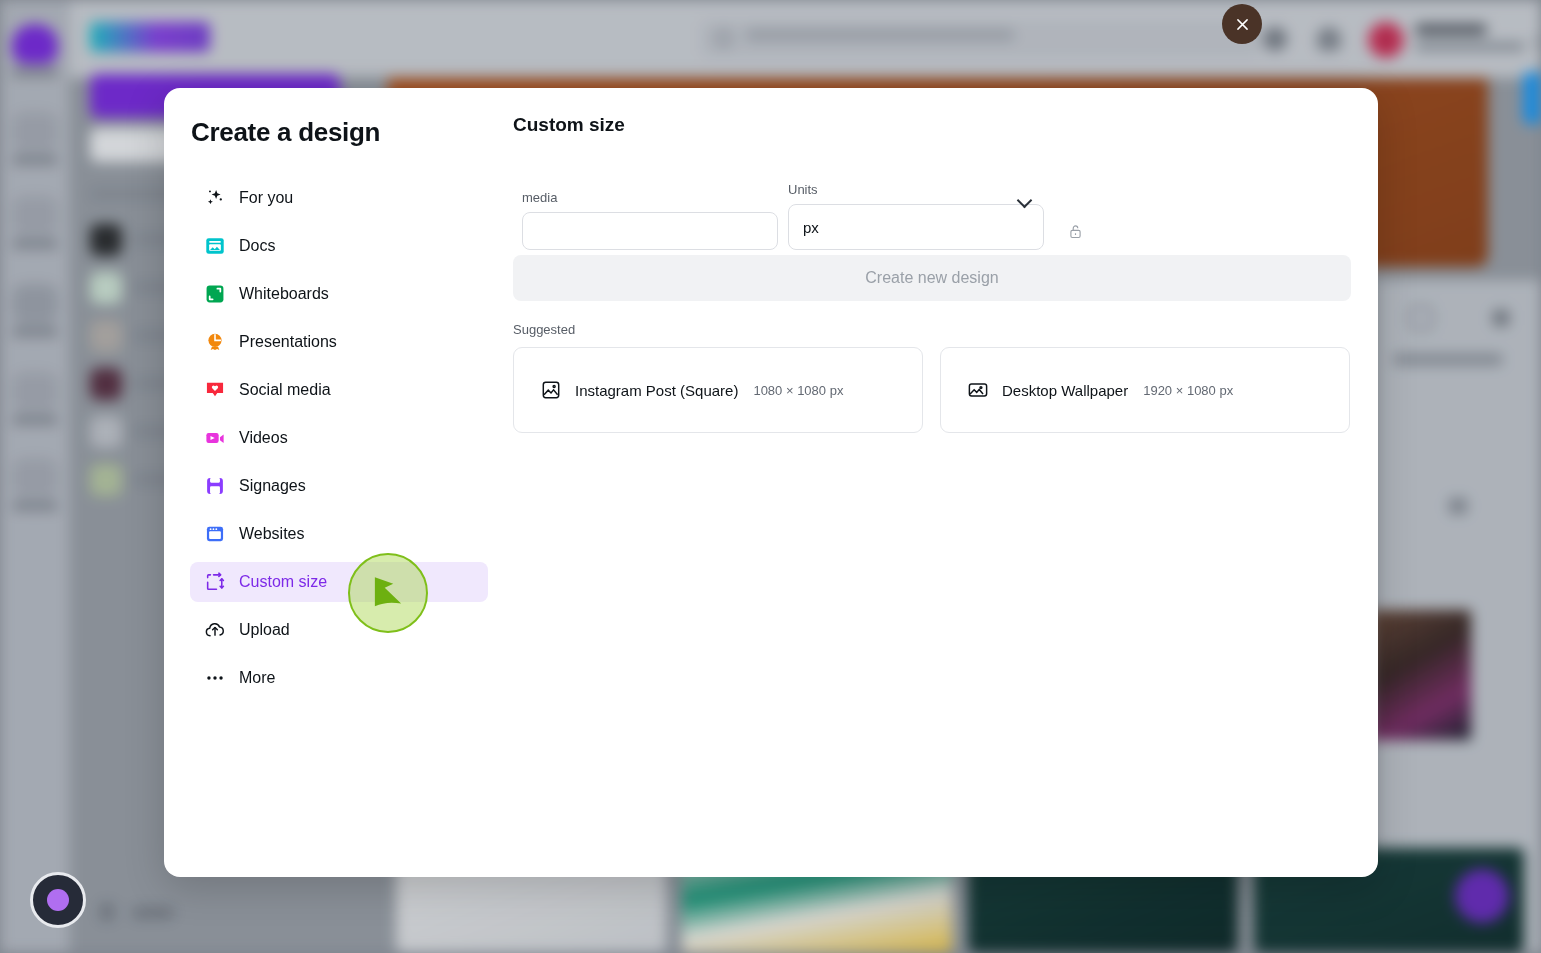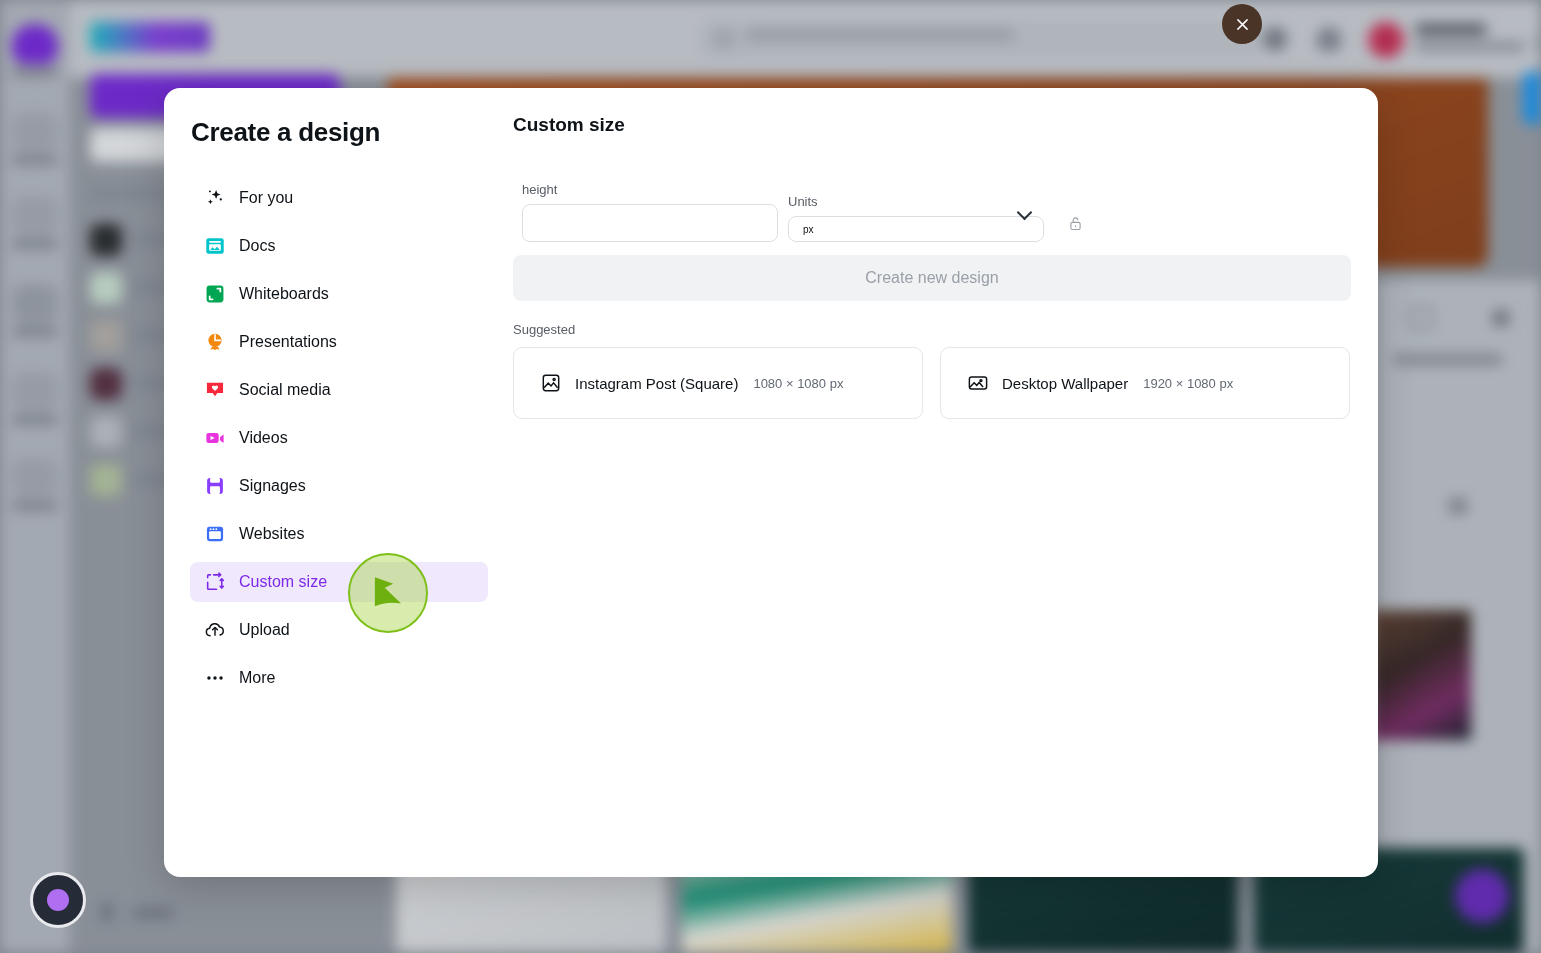--- a/index.html
+++ b/index.html
@@ -197,22 +197,22 @@
   }
   .txtbox{
     height:38px; border-radius:8px; border:1px solid #dcdee3;
     background:#fff; padding:0 14px; font-size:15px; color:#0e1318;
     font-family:"Liberation Sans", sans-serif; outline:none;
   }
   #width-input{ width:256px; border:2px solid #8b3dff; }
   #height-input{ width:256px; margin-left:9px; }
   .units-wrap{ margin-left:10px; position:relative; }
   #units-select{
-    width:256px; height:26px; border-radius:8px; border:1px solid #dcdee3;
-    background:#fff; padding:0 14px; font-size:10px; color:#0e1318;
+    width:256px; height:46px; border-radius:8px; border:1px solid #dcdee3;
+    background:#fff; padding:0 14px; font-size:15px; color:#0e1318;
     display:flex; align-items:center; cursor:pointer;
   }
   .chev{
     position:absolute; right:14px; top:13px;
     width:11px; height:11px;
     border-right:2px solid #2b3139; border-bottom:2px solid #2b3139;
     transform:rotate(45deg);
   }
   #lock-btn{
     margin-left:16px; width:30px; height:38px; background:none; border:none;
@@ -230,21 +230,21 @@
 
   .suggested-label{
     position:absolute; left:0; top:234px;
     font-size:13px; color:#575d66;
   }
   #suggest-grid{
     position:absolute; left:0; top:259px; width:838px;
     display:flex; flex-wrap:wrap; gap:17px;
   }
   .sug-card{
-    width:410px; height:72px;
+    width:410px; height:86px;
     border:1px solid #e4e6ea; border-radius:9px;
     display:flex; align-items:center; gap:13px;
     padding:0 26px; cursor:pointer; background:#fff;
   }
   .sug-ico svg{ width:22px; height:22px; display:block; stroke:#0e1318;
                 fill:none; stroke-width:1.6; }
   .sug-name{ font-size:15px; color:#0e1318; }
   .sug-dim{ font-size:13px; color:#636973; margin-left:2px; }
 
   
@@ -489,21 +489,21 @@
   </div>
 
   <div id="pane">
 
     <div class="pane-title">Custom size</div>
 
     <div class="field-row">
 
 
       <div class="field">
-        <span class="field-label" style="margin-left:9px">height</span>
+        <span class="field-label" style="margin-left:9px">media</span>
         <input id="height-input" class="txtbox" type="text" value="" style="">
       </div>
 
       <div class="field units-wrap">
         <span class="field-label">Units</span>
         <div id="units-select">
           <span>px</span>
           <span class="chev"></span>
         </div>
       </div>

